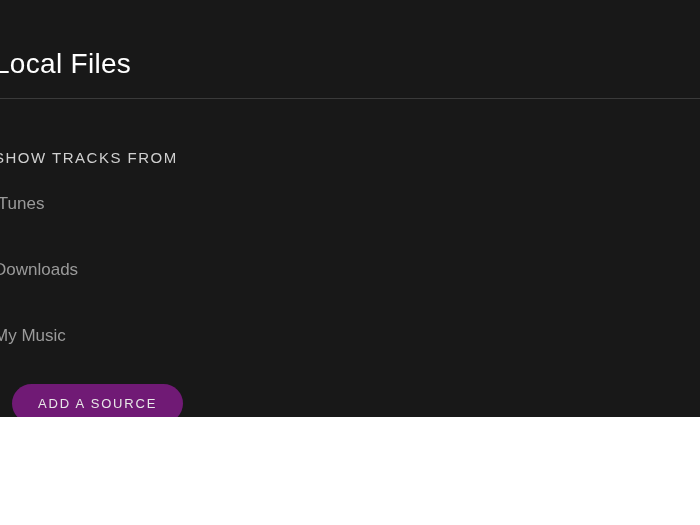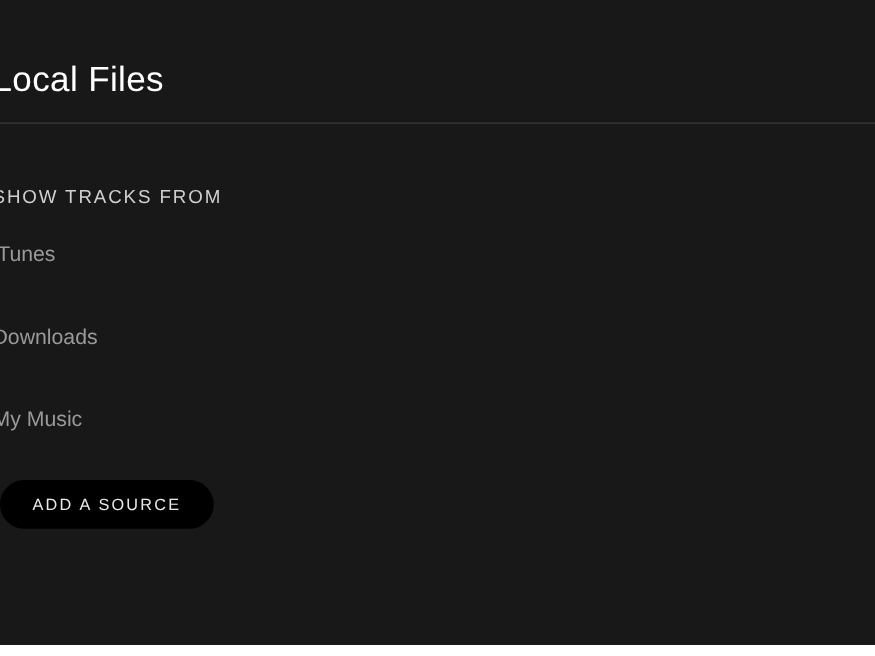--- a/index.html
+++ b/index.html
@@ -11,21 +11,21 @@
       width: 700px;
       height: 525px;
       background: #fff;
       font-family: -apple-system, BlinkMacSystemFont, "Segoe UI", Helvetica, Arial, sans-serif;
       overflow: hidden;
       position: relative;
     }
     .panel {
       background: #181818;
       width: 700px;
-      height: 516px;
+      height: 417px;
       overflow: hidden;
       position: relative;
     }
     .page-title {
       color: #fff;
       font-size: 28px;
       font-weight: 400;
       letter-spacing: 0.3px;
       padding-top: 48px;
       padding-bottom: 18px;
@@ -49,31 +49,31 @@
     }
     .source-item {
       color: #9a9a9a;
       font-size: 17px;
       font-weight: 400;
       padding-bottom: 46px;
       margin-left: -6px;
     }
     .add-source-btn {
       display: inline-block;
-      background: #000000;
+      background: #701a75;
       color: #e8e8e8;
       border: none;
       border-radius: 22px;
       padding: 12px 26px;
       font-size: 13px;
       letter-spacing: 1.8px;
       font-weight: 500;
       cursor: pointer;
       font-family: inherit;
-      margin-left: 0;
+      margin-left: 12px;
       margin-top: -8px;
     }
   </style>
 </head>
 <body>
 
 <div class="panel">
   <h1 class="page-title">Local Files</h1>
   <div class="divider"></div>
   <div class="section-header">SHOW TRACKS FROM</div>

